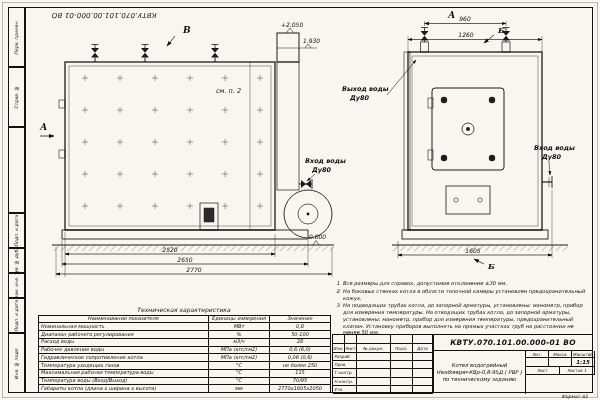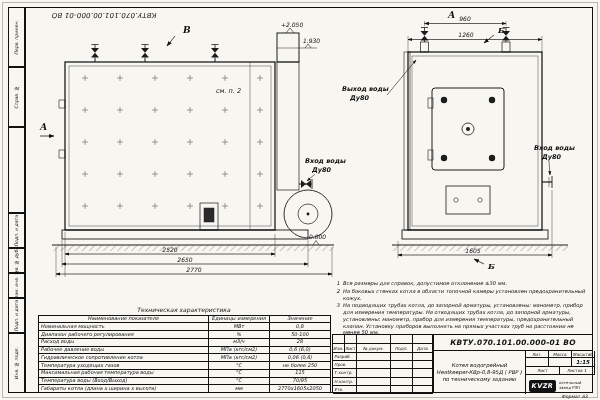--- a/index.html
+++ b/index.html
@@ -394,26 +394,19 @@
           </div>
           <div class="mrow vals">
             <div></div>
             <div></div>
             <div>1:15</div>
           </div>
           <div class="srow">
             <div>Лист</div>
             <div>Листов  1</div>
           </div>
-          <div class="logo-row">
-            <div class="logo-box">KVZR</div>
-            <div class="logo-sub">
-              <div>котельный</div>
-              <div>завод РЭП</div>
-            </div>
-          </div>
         </div>
       </div>
     </div>
   </div>
 
   <div class="fmt">Формат  А3</div>
 </div>
 
 </body></html>

